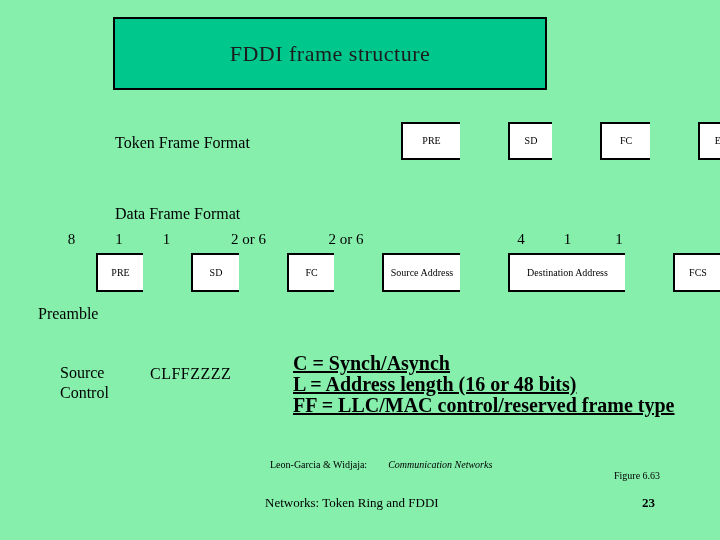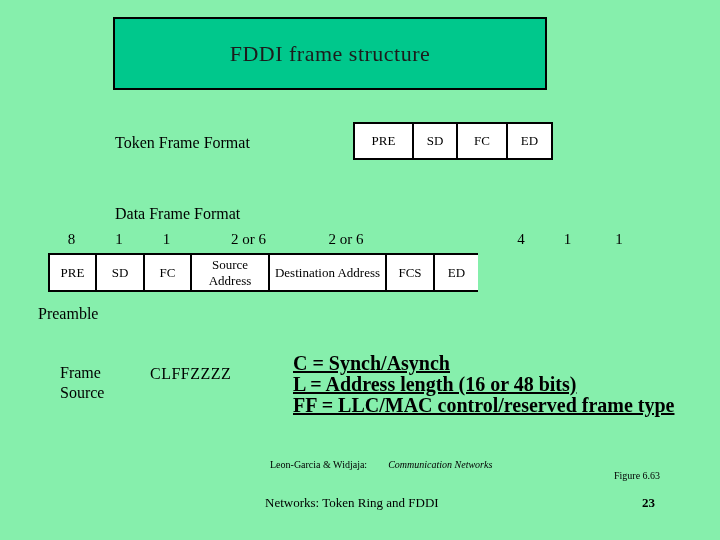--- a/index.html
+++ b/index.html
@@ -29,21 +29,21 @@
 
   .row { position:absolute; display:flex; }
   .token-row { left:353px; top:122px; }
   .sizes-row { left:48px;  top:231px; }
   .data-row  { left:48px;  top:253px; }
 
   .cell {
     border-top:2px solid #000; border-bottom:2px solid #000; border-left:2px solid #000;
     background:#fff;
     display:flex; align-items:center; justify-content:center;
-    text-align:center; font-size:13px; line-height:16px;
+    text-align:center; font-size:10px; line-height:16px;margin-left:48px;
   }
   .cell.last { border-right:2px solid #000; }
   .token-row .cell { height:38px; }
   .data-row .cell  { height:39px; }
 
   .size { font-size:15px; text-align:center; height:21px; }
 
   .t0{width:59px}.t1{width:44px}.t2{width:50px}.t3{width:47px}
   .d0{width:47px}.d1{width:48px}.d2{width:47px}.d3{width:117px}
   .d4{width:78px}.d5{width:112px}.d6{width:48px}.d7{width:45px}.d8{width:58px}
@@ -96,21 +96,21 @@
     <div class="cell d1">SD</div>
     <div class="cell d2">FC</div>
     <div class="cell d4">Source Address</div>
     <div class="cell d3">Destination Address</div>
     <div class="cell d6">FCS</div>
     <div class="cell d7">ED</div>
   </div>
 
   <div class="label preamble">Preamble</div>
 
-  <div class="label frame-control">Frame Source</div>
+  <div class="label frame-control">Source Control</div>
 
   <div class="label clff">CLFFZZZZ</div>
 
   <div class="legend">
     <div>C = Synch/Asynch</div>
     <div>L = Address length (16 or 48 bits)</div>
     <div>FF = LLC/MAC control/reserved frame type</div>
   </div>
 
   <div class="citation">

